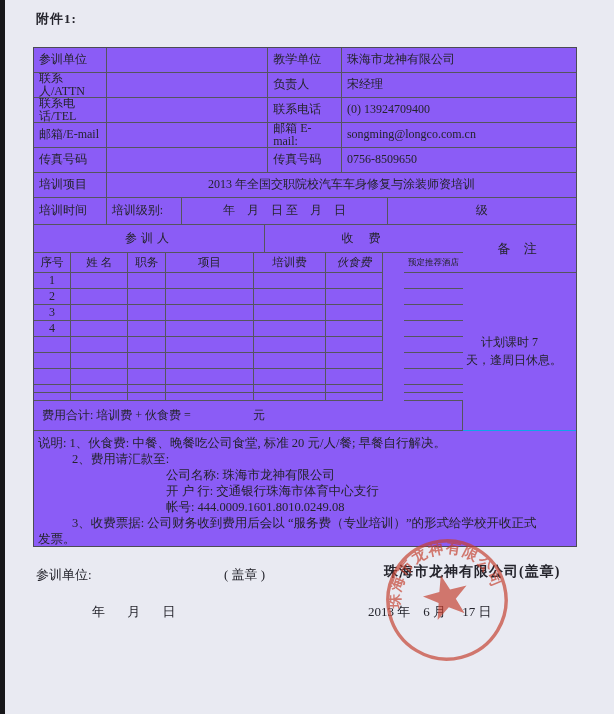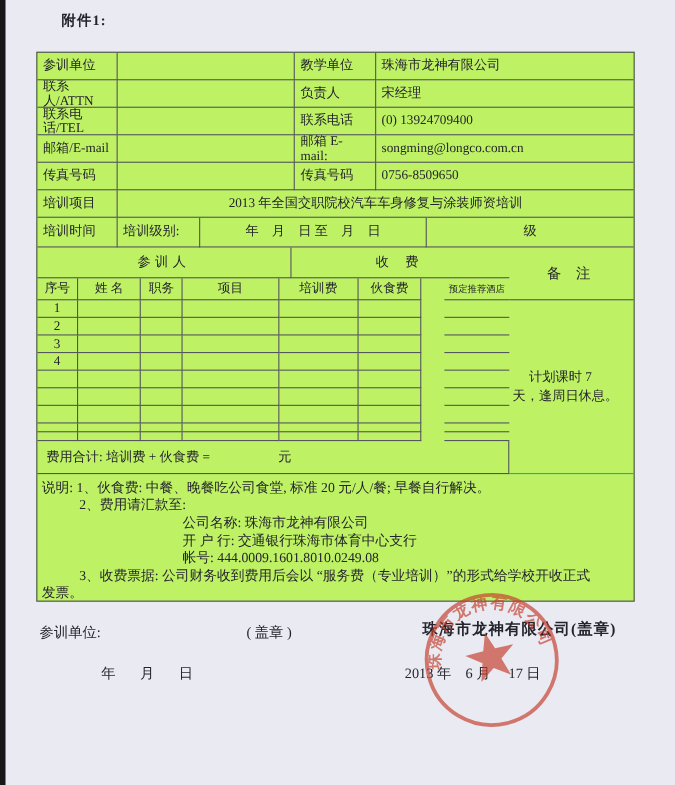--- a/index.html
+++ b/index.html
@@ -9,30 +9,30 @@
     position:relative; width:614px; height:714px;
     background:#e9eaf2; overflow:hidden;
     color:#24242c;
   }
   .scan-edge {
     position:absolute; left:0; top:0; width:5px; height:714px;
     background:#17171a;
   }
   .attachment {
     position:absolute; left:36px; top:10px;
-    font-size:13px; font-weight:bold; letter-spacing:1px;margin-left:20px;
+    font-size:13px; font-weight:bold; letter-spacing:1px;
   }
   .doc-title {
     position:absolute; left:0; top:7px; width:560px;
     text-align:center; font-size:17px; font-weight:bold; letter-spacing:6px;
   }
   
   .tbl {
     position:absolute; left:33px; top:47px; width:544px;
-    border:1.5px solid #4b4b55; background:#bef264;
+    border:1.5px solid #4b4b55; background:#8b5cf6;
     font-size:12px;
   }
   .row { display:flex; width:100%; }
   .cell {
     border-right:1px solid #55555e; border-bottom:1px solid #55555e;
     overflow:hidden; display:flex; align-items:center;
     padding:0 5px; line-height:1.1;
   }
   .cell:last-child { border-right:none; }
   .c-center { justify-content:center; text-align:center; padding:0 1px; }
@@ -59,21 +59,21 @@
   .notes-body {
     flex:1; padding:4px 3px; font-size:12px;
     display:flex; align-items:center;
     white-space:pre-line; line-height:1.45; text-align:left;
   }
   .grp-row { height:28px; }
   .grp-part { width:231px; letter-spacing:4px; }
   .grp-fee  { width:198px; letter-spacing:6px; }
   .sub-row { height:20px; font-size:11.5px; }
   .co-no{width:39px;} .co-name{width:60px;} .co-title{width:40px;}
-  .co-item{width:92px;} .co-tfee{width:76px;} .co-mfee{width:60px;}
+  .co-item{width:92px;} .co-tfee{width:76px;} .co-mfee{width:60px;font-style:italic;}
   .co-hotel{width:62px; font-size:8.5px; letter-spacing:0;margin-left:21px;}
   .body-row { height:16px; }
   .body-row.thin { height:8px; }
   .total-row { height:30px; }
   .total-cell {
     width:429px; border-right:1px solid #55555e; border-bottom:1px solid #55555e;
     display:flex; align-items:center; padding-left:8px; font-size:12px;
   }
   .total-unit { margin-left:62px; }
   

